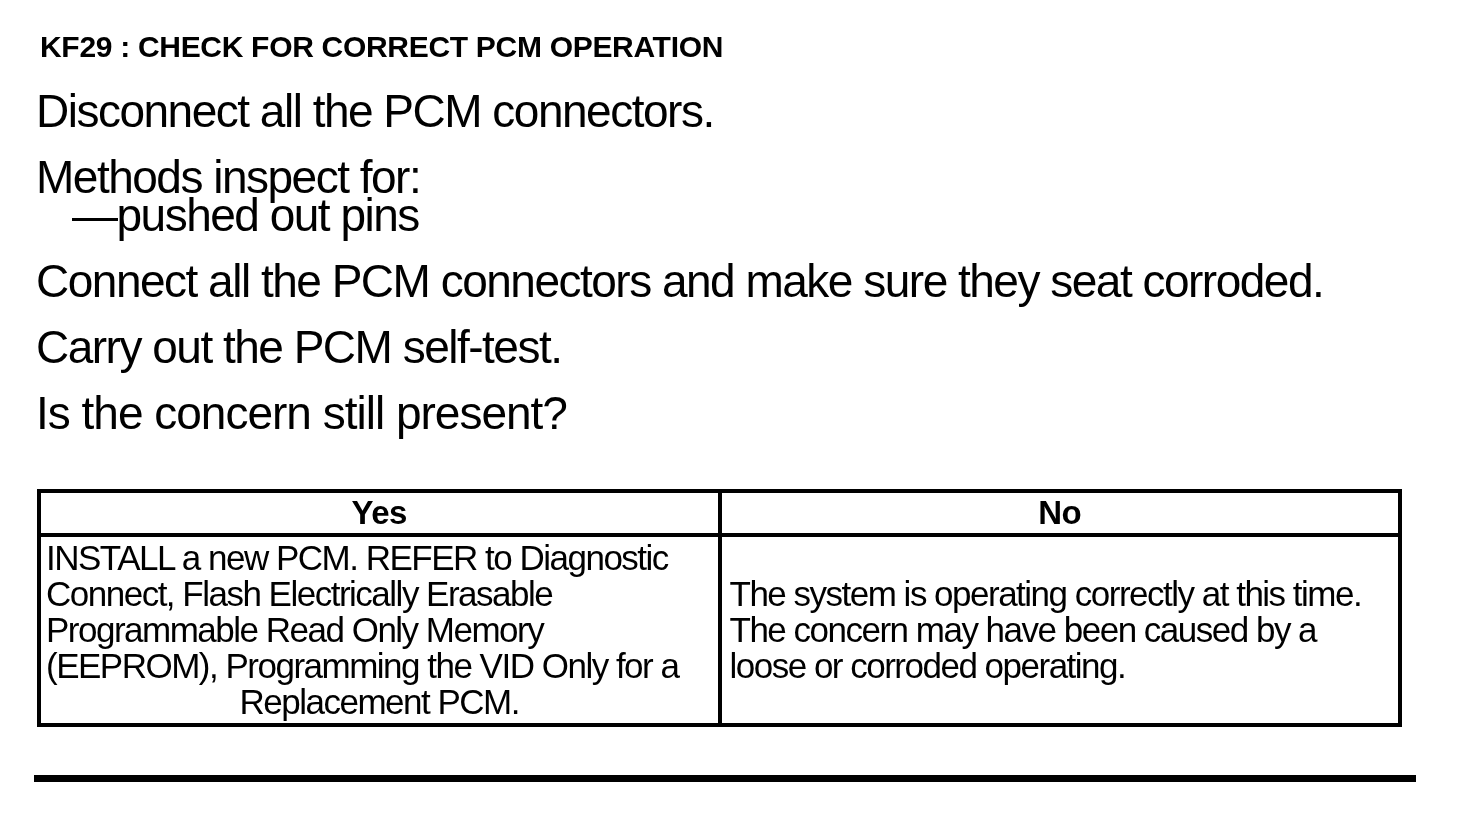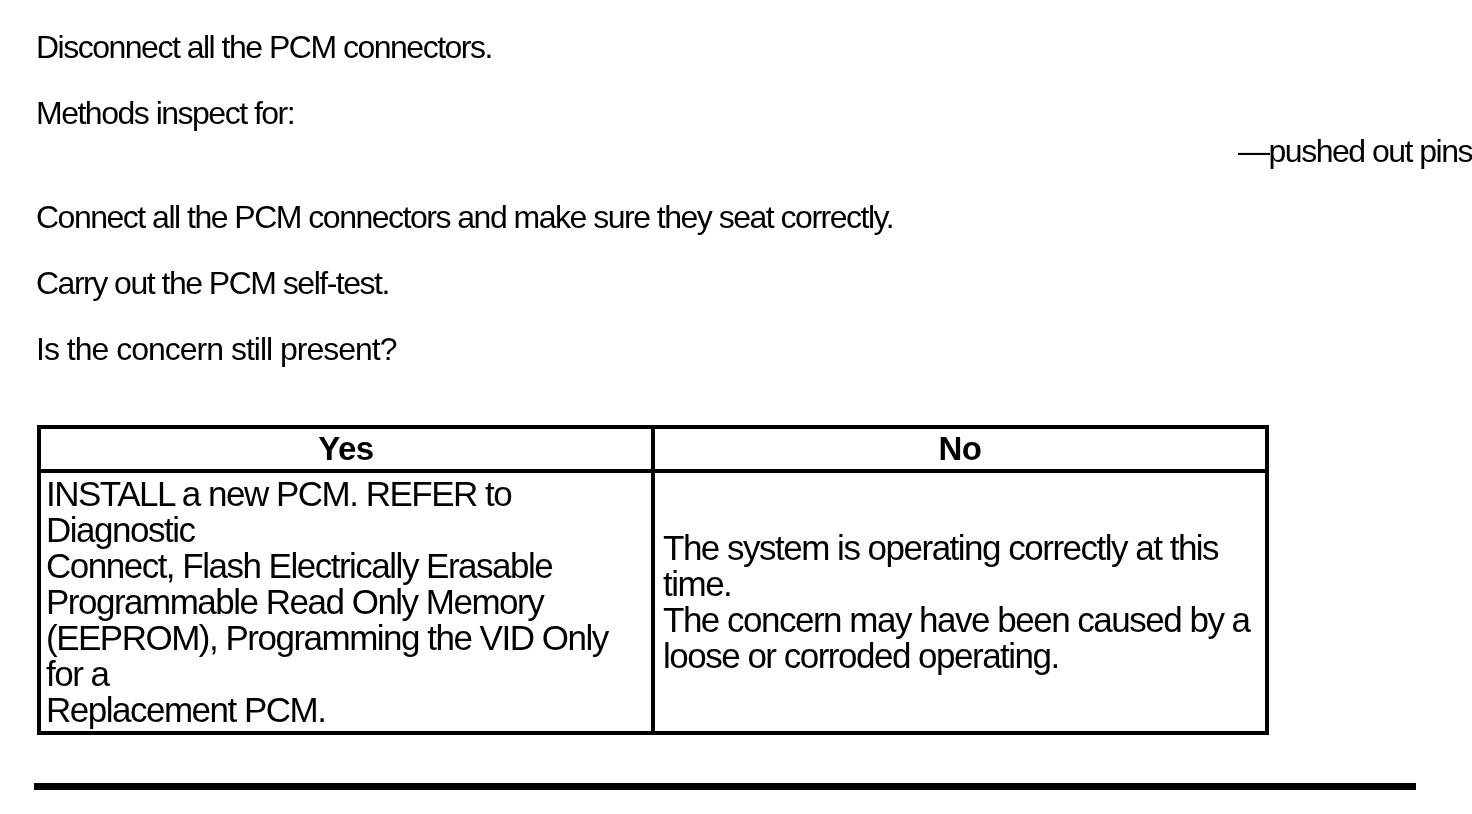--- a/index.html
+++ b/index.html
@@ -11,63 +11,64 @@
     overflow: hidden;
   }
   .page { position: relative; width: 1472px; height: 814px; background: #ffffff; }
 
   .title {
     font-size: 30px; font-weight: 700; letter-spacing: -0.3px;
     line-height: 34px;
     margin: 30px 0 16px 40px;
   }
   .step {
-    font-size: 32px; letter-spacing: -1.5px; line-height: 38px;
+    font-size: 46px; letter-spacing: -1.5px; line-height: 38px;
     margin: 28px 0 10px 36px;
   }
   .step.indent { margin-left: 72px; }
-  .no-mt { margin-top: 0; text-align: right; }
+  .no-mt { margin-top: 0; }
   .no-mb { margin-bottom: 0; }
   .question { font-weight: 400; letter-spacing: -1px; }
 
   .results-table {
     border-collapse: collapse; table-layout: fixed;
-    width: 1232px; margin: 57px 0 0 37px;
+    width: 1365px; margin: 57px 0 0 37px;
   }
   .results-table th {
     border: 4px solid #000;
     font-size: 33px; font-weight: 700; letter-spacing: -0.5px;
     height: 44px; text-align: center; vertical-align: middle; padding: 0;
   }
   .results-table td {
     border: 4px solid #000;
     font-size: 35px; letter-spacing: -1.5px; line-height: 36px;
     height: 189px; padding: 3px 5px;
   }
   td.yes-cell { vertical-align: top; }
   td.no-cell  { vertical-align: middle; padding-left: 8px; }
   .cell-line { text-align: left; }
-  .yes-cell .cell-line:last-child { text-align: left; }
+  .yes-cell .cell-line:last-child { text-align: center; }
 
   .bottom-rule {
     width: 1382px; height: 7px; background: #000000;
     margin: 48px 0 0 34px;
   }
 </style>
 </head>
 <body>
 
 <div class="page">
 
+  <h1 class="title">KF29 : CHECK FOR CORRECT PCM OPERATION</h1>
 
   <div>
     <p class="step">Disconnect all the PCM connectors.</p>
     <p class="step no-mb">Methods inspect for:</p>
     <p class="step indent no-mt no-mb">—pushed out pins</p>
-    <p class="step">Connect all the PCM connectors and make sure they seat correctly.</p>
+    <p class="step">Connect all the PCM connectors and make sure they seat corroded.</p>
     <p class="step">Carry out the PCM self-test.</p>
     <p class="step question">Is the concern still present?</p>
   </div>
 
   <table class="results-table">
     <thead>
       <tr>
         <th>Yes</th>
         <th>No</th>
       </tr>

